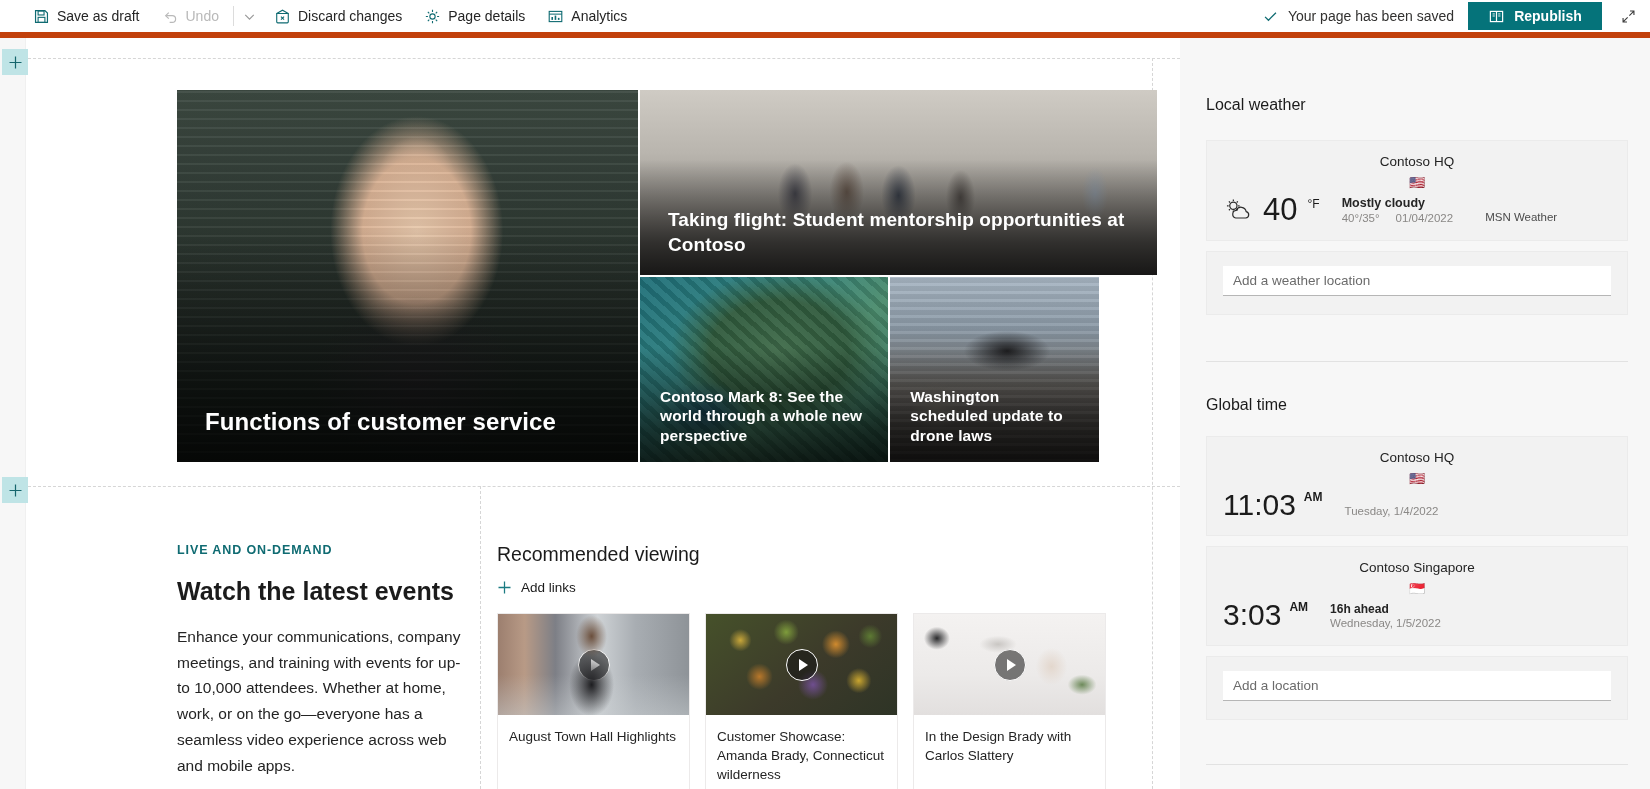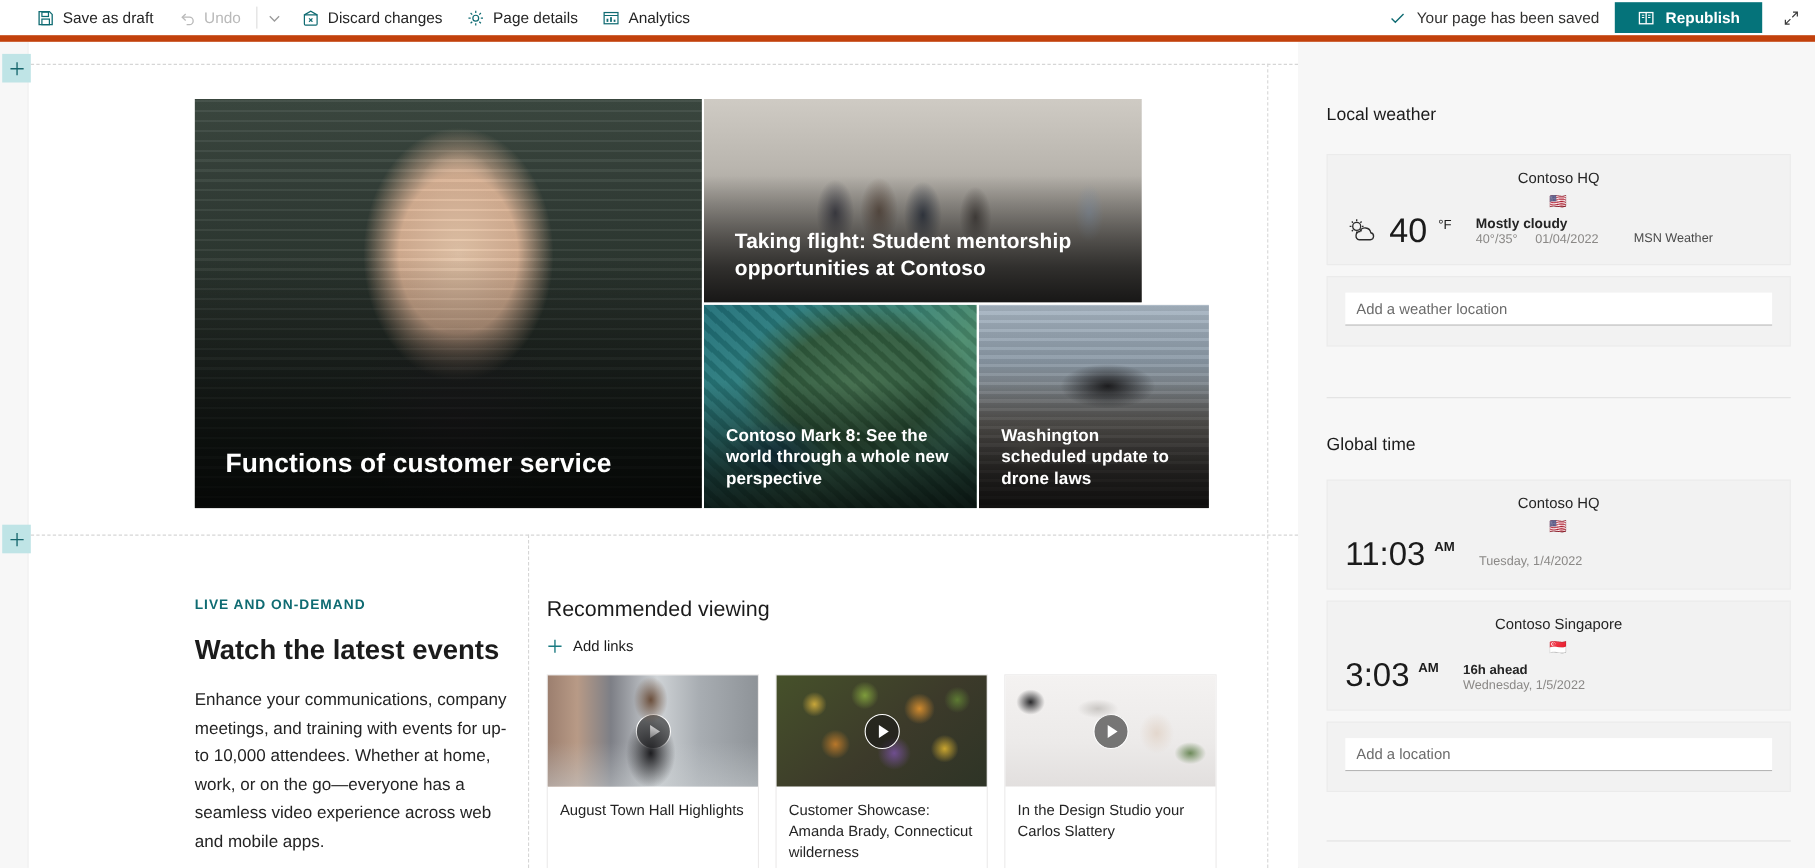--- a/index.html
+++ b/index.html
@@ -71,21 +71,21 @@
     position: absolute; width: 0; border-left: 1px dashed #d6d6d6;
   }
 
   
   .hero {
     position: absolute; left: 177px; top: 52px;
     width: 922px; height: 372px; display: flex; gap: 2px;
   }
   .hero-main { position: relative; width: 461px; height: 372px; overflow: hidden; }
   .hero-right { display: flex; flex-direction: column; gap: 2px; width: 459px; }
-  .hero-top { position: relative; width: 398px; height: 185px; overflow: hidden; }
+  .hero-top { position: relative; width: 517px; height: 185px; overflow: hidden; }
   .hero-bot { display: flex; gap: 2px; height: 185px; }
   .hero-b1 { position: relative; width: 271px; height: 185px; overflow: hidden; }
   .hero-b2 { position: relative; width: 228px; height: 185px; overflow: hidden; }
 
   .tile-bg { position: absolute; inset: 0; }
   .tile-shade {
     position: absolute; left: 0; right: 0; bottom: 0; height: 62%;
     background: linear-gradient(to bottom, rgba(0,0,0,0) 0%, rgba(0,0,0,.62) 72%, rgba(0,0,0,.78) 100%);
   }
   .tile-title {
@@ -430,21 +430,21 @@
         </div>
         <div class="ql-cap">Customer Showcase: Amanda Brady, Connecticut wilderness</div>
       </div>
 
       <div class="ql-card">
         <div class="ql-thumb bg-desk">
           <div class="play">
               <i></i>
             </div>
         </div>
-        <div class="ql-cap">In the Design Studio your Carlos Slattery</div>
+        <div class="ql-cap">In the Design Brady with Carlos Slattery</div>
       </div>
 
     </div>
   </div>
 
   <div class="rightcol">
     <div class="rc-inner">
 
       <div style="padding-top:58px;">
         <div class="wp-title">Local weather</div>

